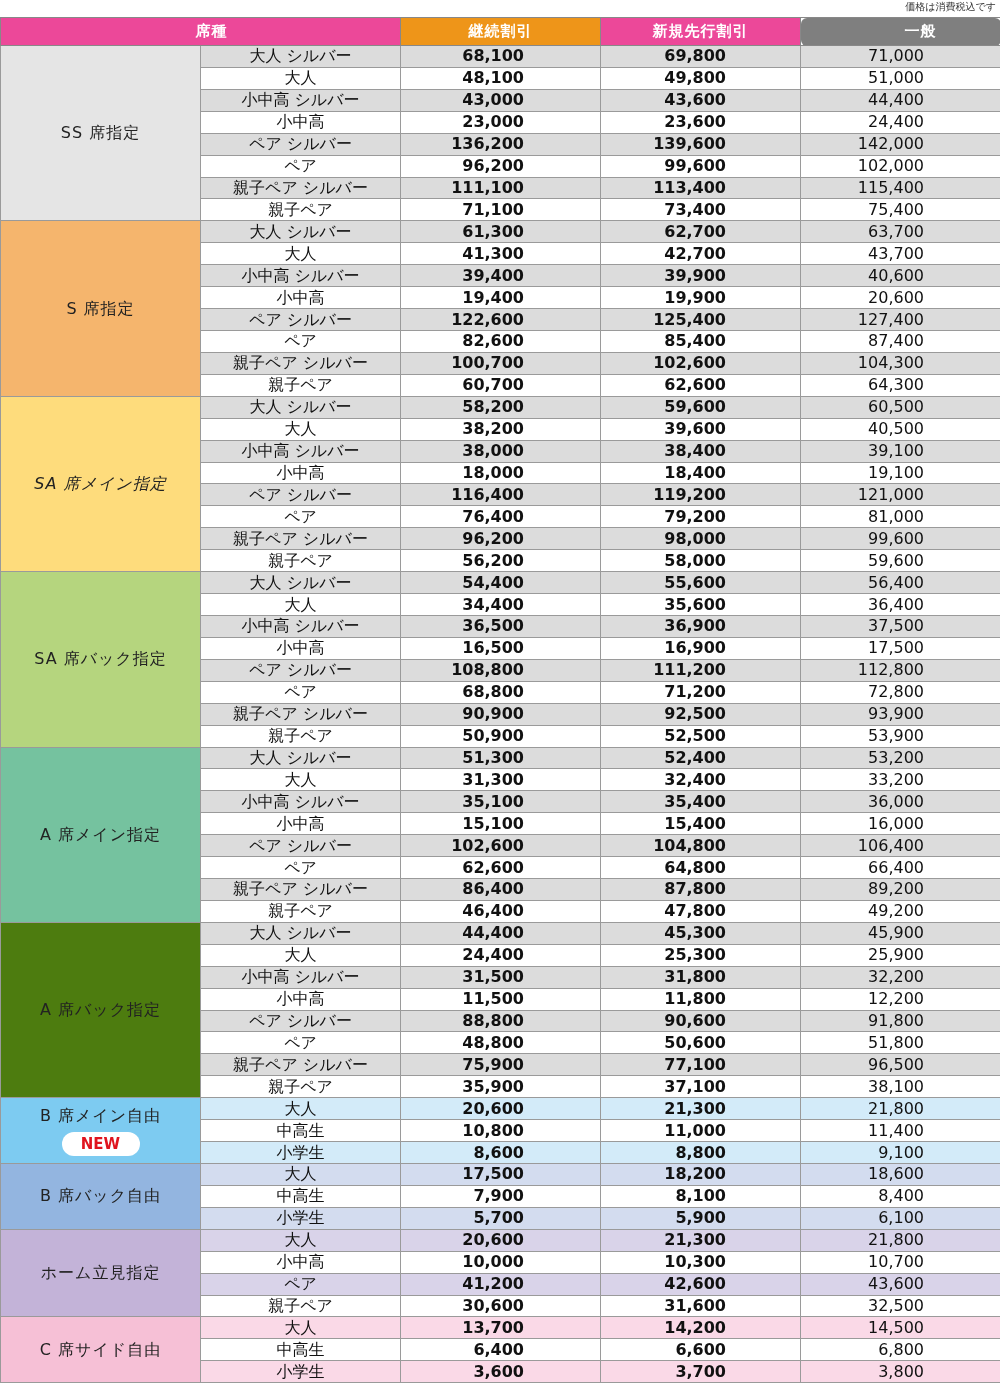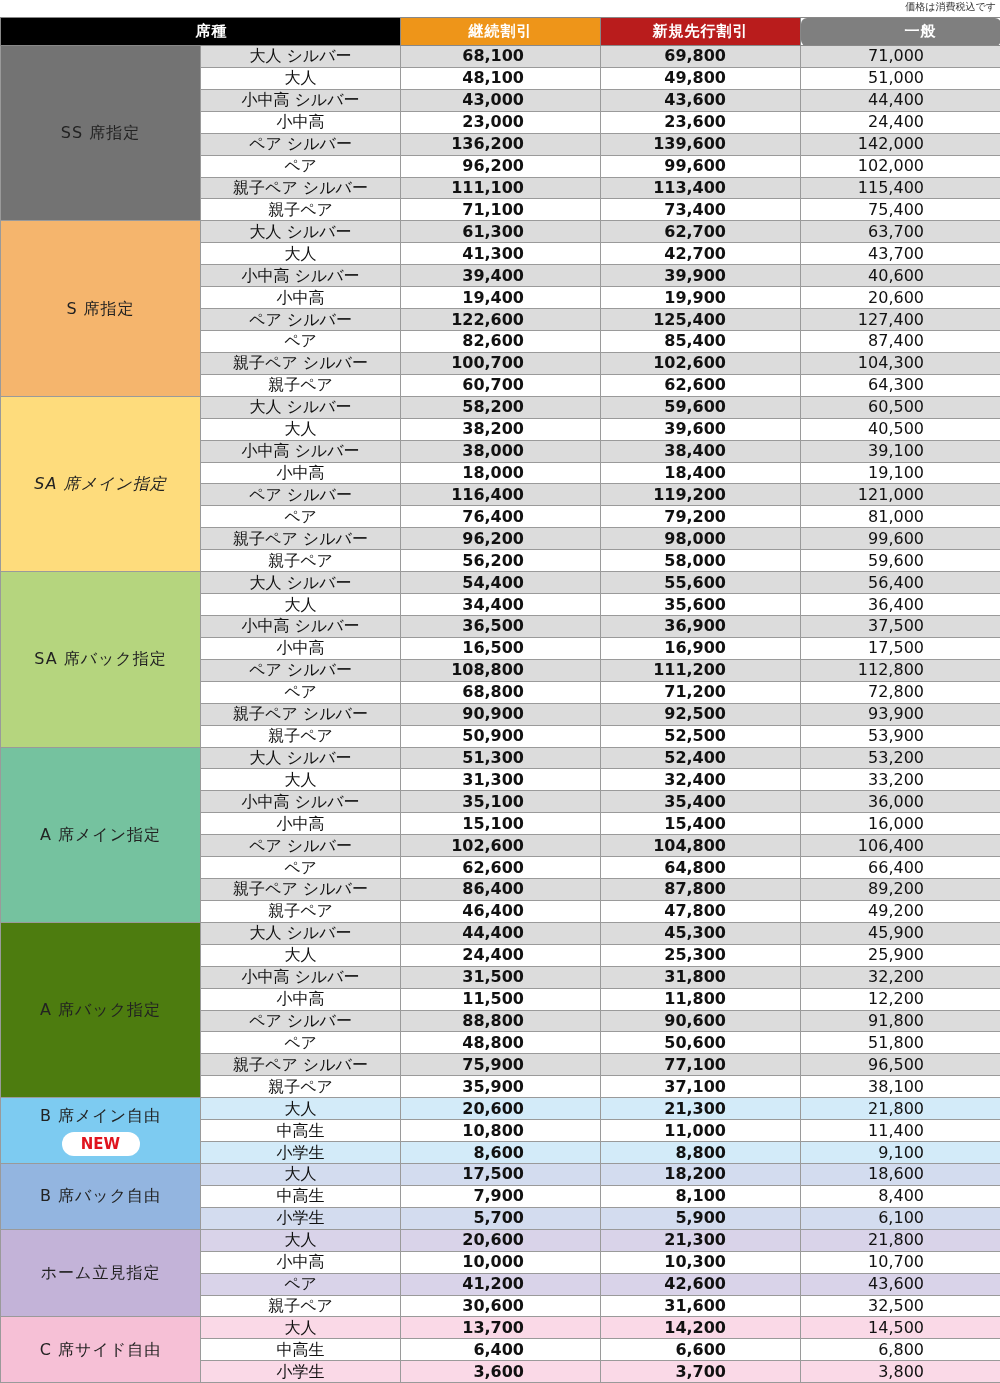--- a/index.html
+++ b/index.html
@@ -17,23 +17,23 @@
   }
   .price-table col.c-cat { width: 200px; }
   .price-table col.c-type { width: 200px; }
   .price-table col.c-num { width: 200px; }
 
   .price-table th {
     height: 28px; color: #fff; font-weight: bold; font-size: 15px;
     text-align: center; border: 1px solid #888;
     letter-spacing: 1px;
   }
-  .th-seat { background: #000000; letter-spacing: 22px; text-indent: 22px; }
+  .th-seat { background: #ec4899; letter-spacing: 22px; text-indent: 22px; }
   .th-renew { background: #ee9519; }
-  .th-new { background: #b91c1c; }
+  .th-new { background: #ec4899; }
   .th-general { background: #7f7f7f; letter-spacing: 40px; text-indent: 40px; border-radius: 6px; }
 
   .price-table td {
     height: 21.93px; border: 1px solid #9a9a9a; padding: 0;
     font-size: 16px; line-height: 20px; white-space: nowrap; overflow: hidden;
   }
   .cat-cell {
     text-align: center; vertical-align: middle; font-size: 14px;
     color: #222; letter-spacing: 1px; border-color: #8f8f8f;
   }
@@ -69,21 +69,21 @@
   <thead>
     <tr>
       <th colspan="2" class="th-seat">席種</th>
       <th class="th-renew">継続割引</th>
       <th class="th-new">新規先行割引</th>
       <th class="th-general">一般</th>
     </tr>
   </thead>
   <tbody id="table-body">
       <tr class="row-alt" style="--alt: #dcdcdc;">
-        <td class="cat-cell" rowspan="8" style="background: #737373;">
+        <td class="cat-cell" rowspan="8" style="background: #e5e5e5;">
           <div>SS 席指定</div>
         </td>
         <td class="type-cell">大人 シルバー</td>
         <td class="num-cell num-renew">68,100</td>
         <td class="num-cell num-new">69,800</td>
         <td class="num-cell num-general">71,000</td>
       </tr>
       <tr class="row-plain" style="--alt: #dcdcdc;">
         <td class="type-cell">大人</td>
         <td class="num-cell num-renew">48,100</td>

